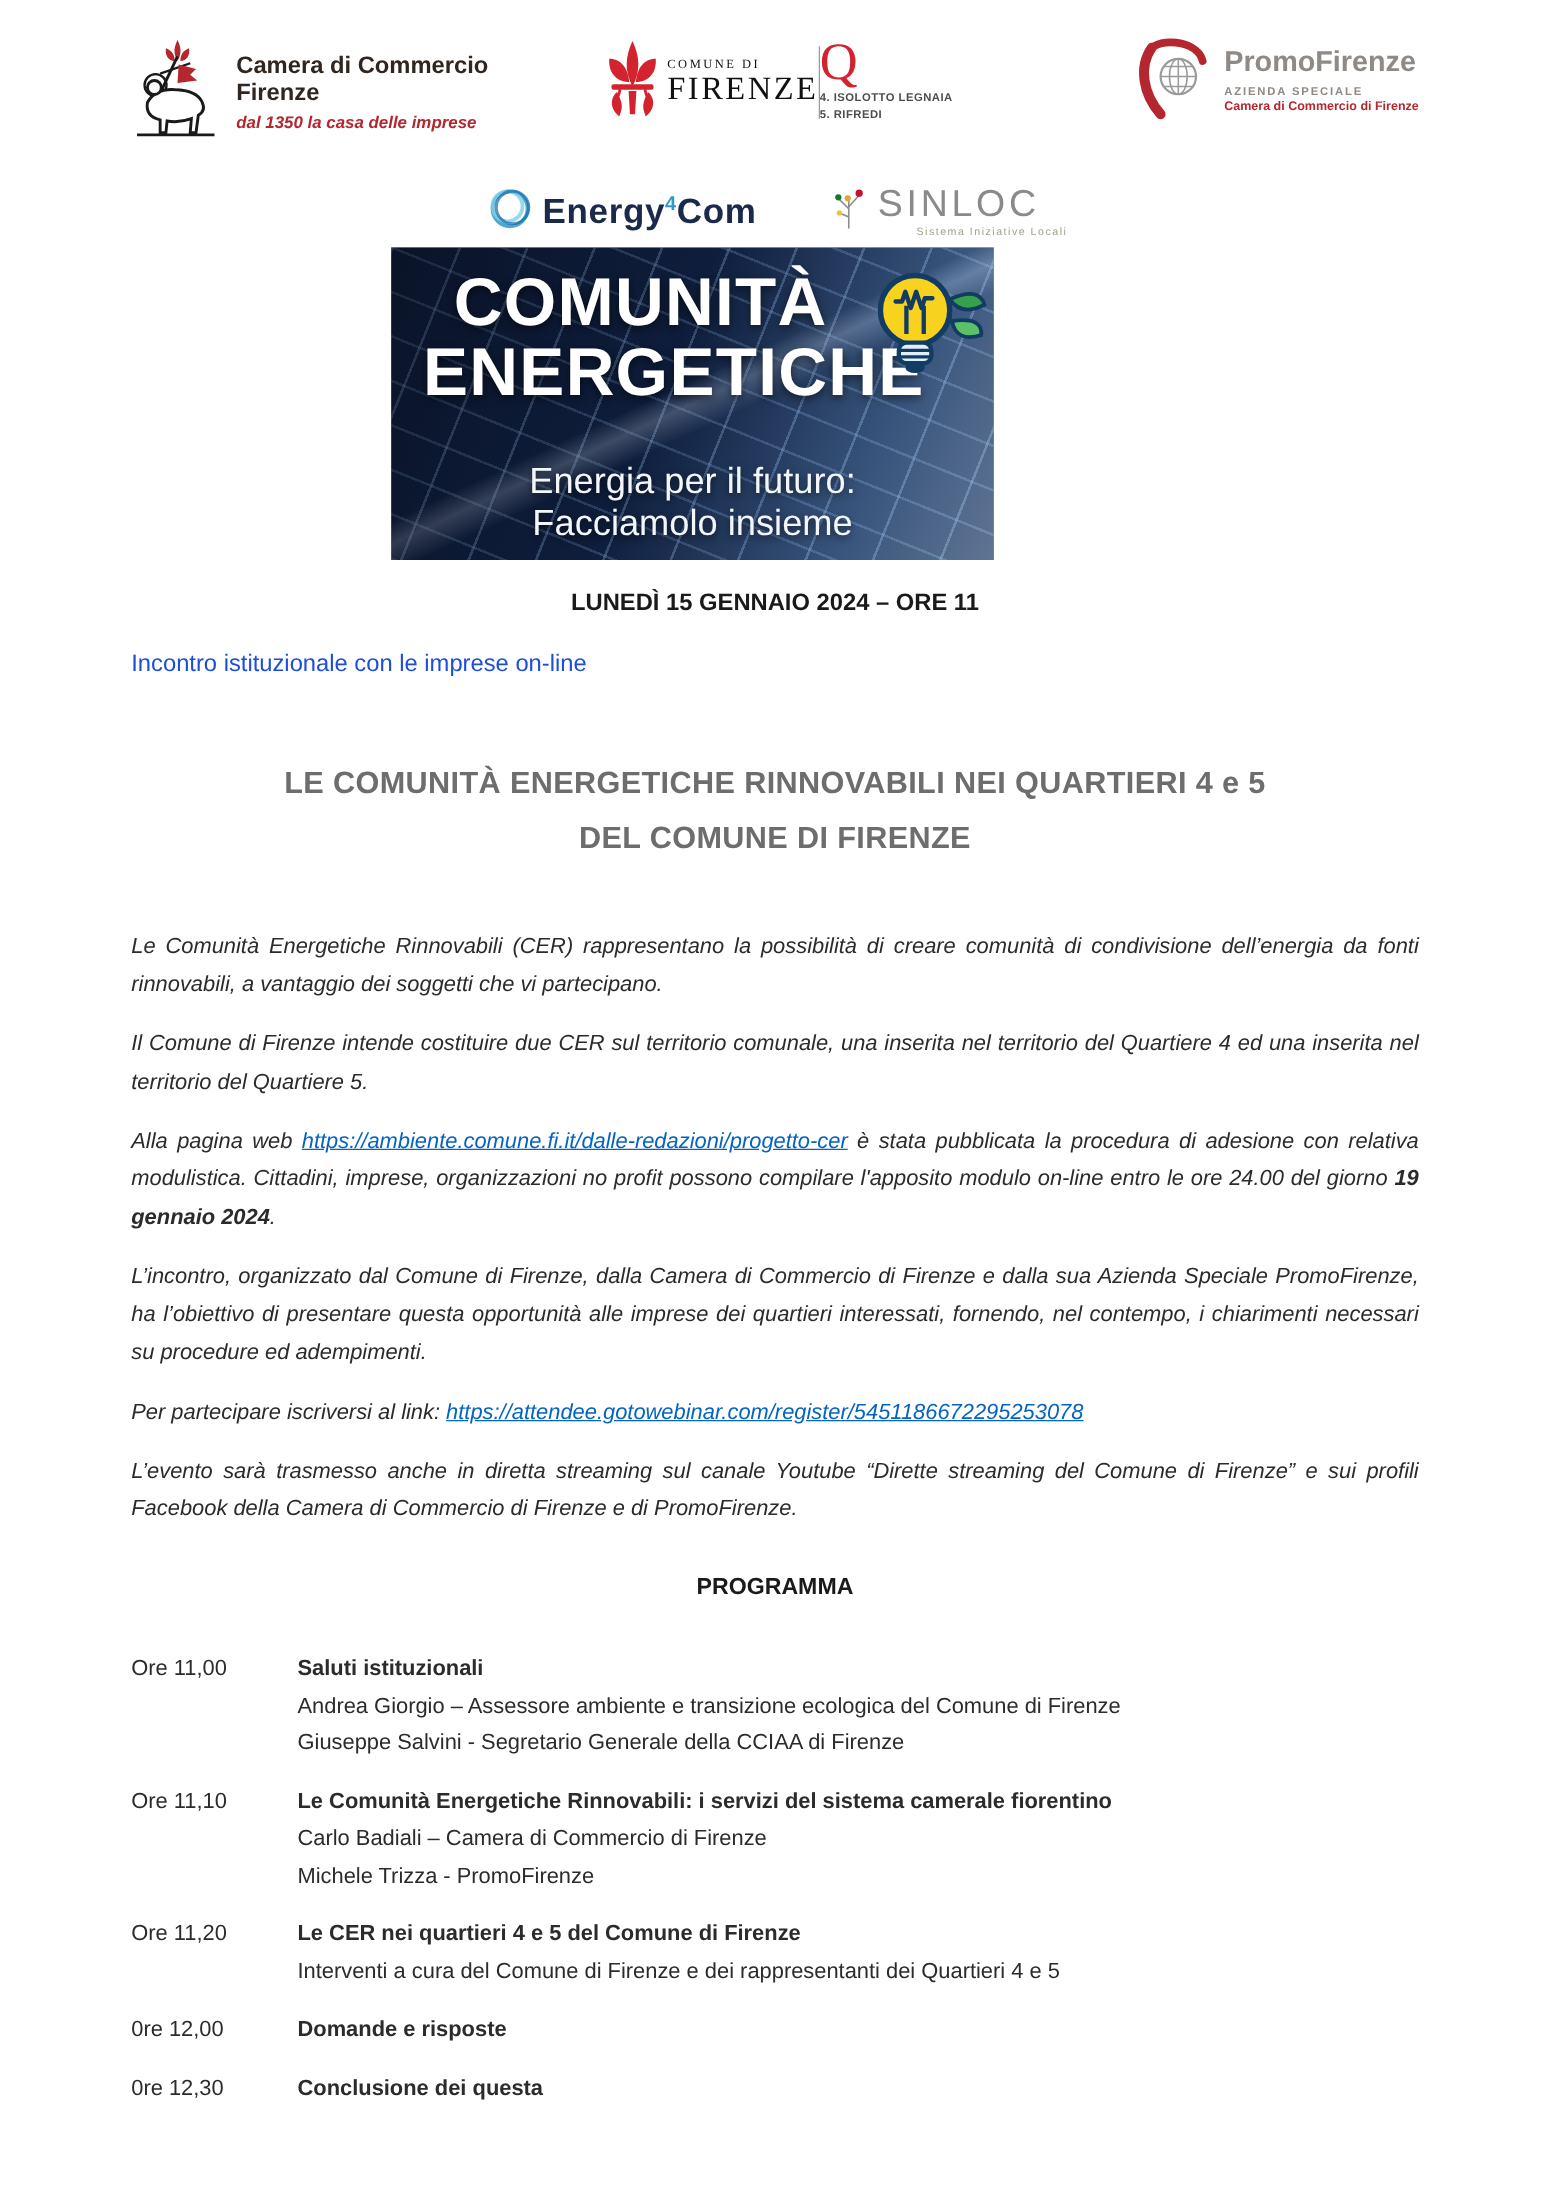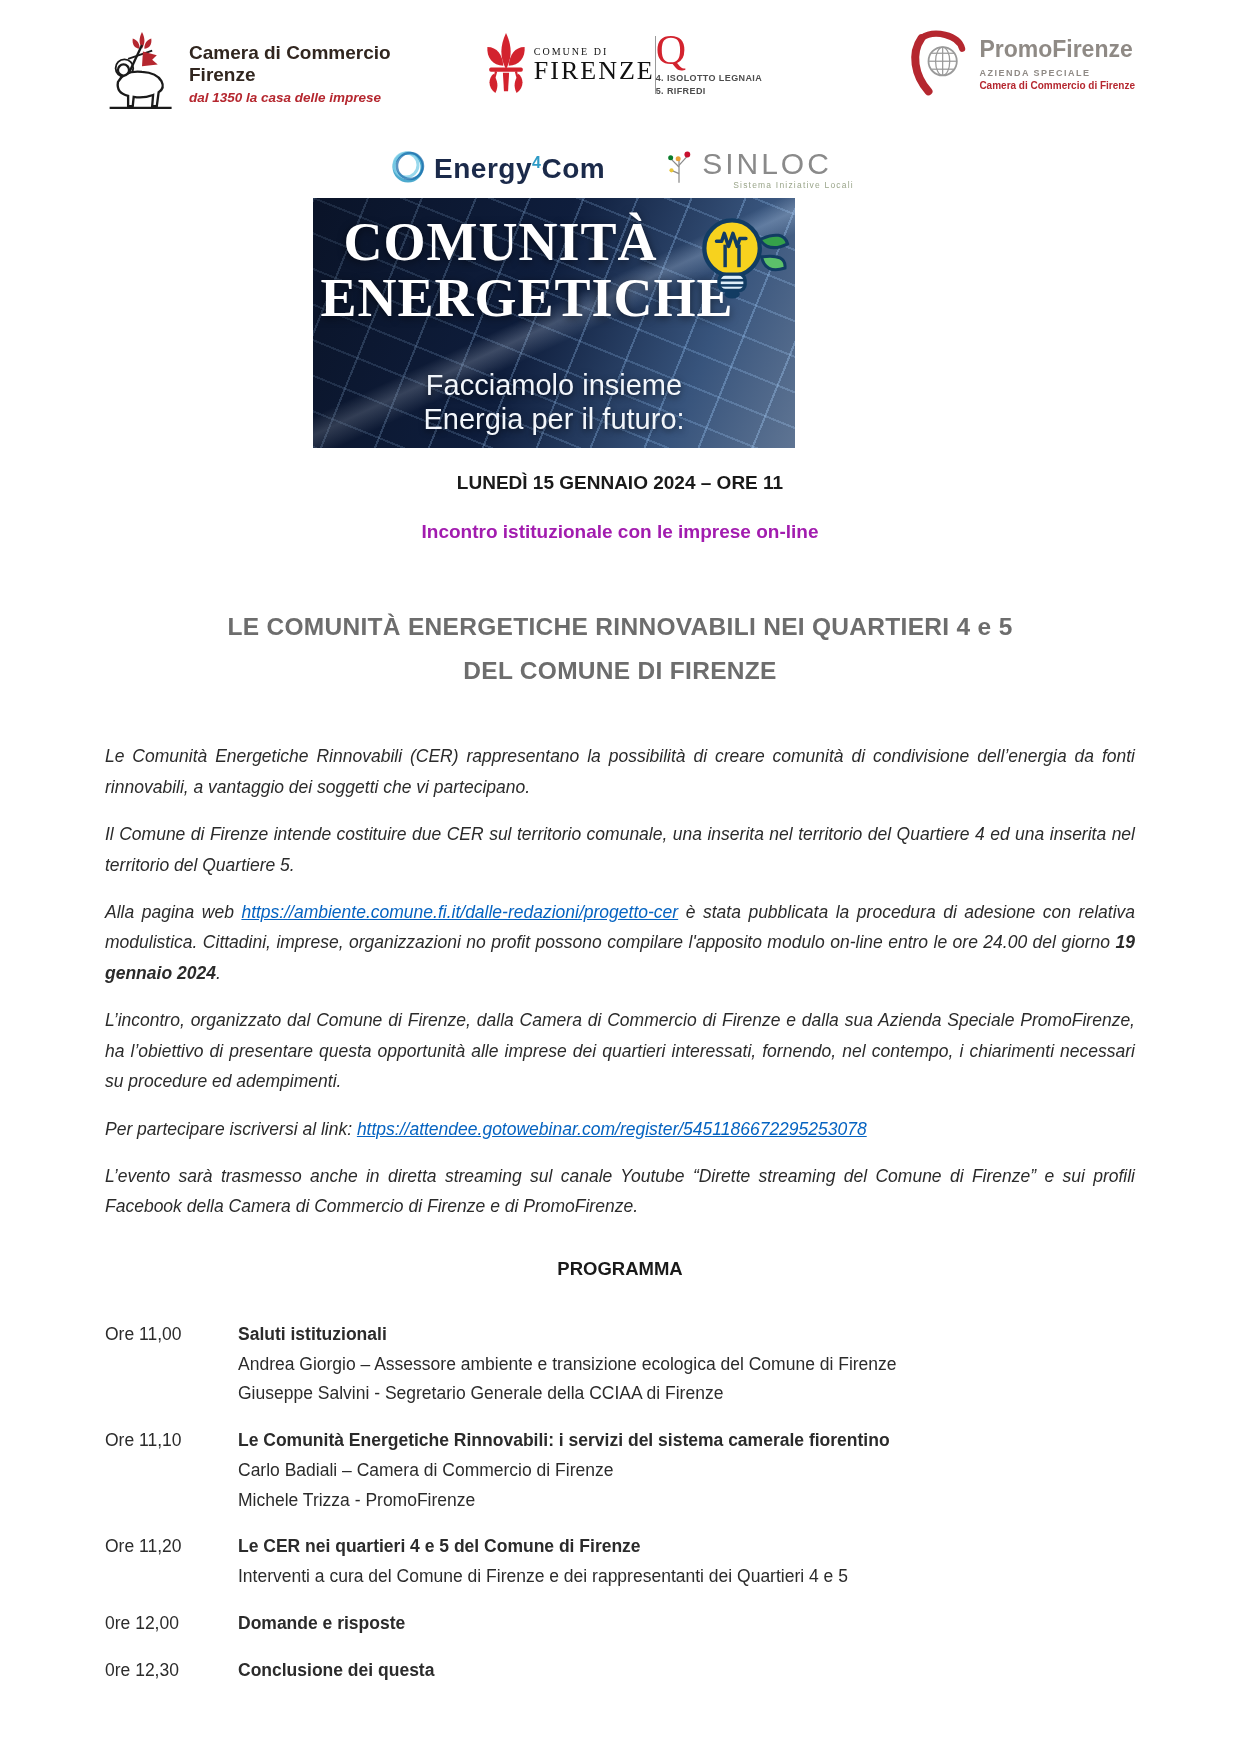--- a/index.html
+++ b/index.html
@@ -41,32 +41,32 @@
 
   
   .banner { position:relative; width:482px; height:250px; margin:4px 0 0 208px;
             background-color:#101f3e;
             background-image:
               linear-gradient(112deg, rgba(5,10,22,0.55) 0%, rgba(10,25,55,0.25) 45%, rgba(120,170,225,0.38) 78%, rgba(190,220,250,0.45) 100%),
               linear-gradient(155deg, rgba(255,255,255,0) 46%, rgba(230,240,255,0.30) 50%, rgba(255,255,255,0) 55%),
               repeating-linear-gradient(112deg, rgba(150,190,235,0.38) 0 2px, rgba(0,0,0,0) 2px 50px),
               repeating-linear-gradient(22deg, rgba(150,190,235,0.28) 0 2px, rgba(0,0,0,0) 2px 33px);
             overflow:hidden; }
-  .banner-title { position:absolute; top:16px; left:0; width:375px; text-align:center;
+  .banner-title { position:absolute; top:16px; left:12px; width:375px; text-align:center;
                   color:#fff; font-weight:800; font-size:54px; line-height:1.04; letter-spacing:1px;
-                  text-shadow:0 2px 8px rgba(0,0,0,0.55);font-family:Liberation Serif, serif; }
+                  text-shadow:0 2px 8px rgba(0,0,0,0.55); }
   .banner-title .line2 { width:428px; display:block; }
   .banner-sub { position:absolute; bottom:12px; left:0; width:482px; text-align:center;
                 color:#f2f6fb; font-size:29px; line-height:1.15; font-weight:400;
                 text-shadow:0 2px 6px rgba(0,0,0,0.6); }
   .bulb { position:absolute; top:12px; right:4px; }
 
   
   .date-line { margin-top:24px; text-align:center; font-size:19px; font-weight:bold; color:#1a1a1a; }
-  .mode-line { margin-top:27px; text-align:center; font-size:19px; font-weight:bold; color:#a21caf; }
+  .mode-line { margin-top:27px; text-align:left; font-size:19px; font-weight:normal; color:#1d4ed8; }
   .main-title { margin-top:62px; text-align:center; font-size:24.5px; font-weight:bold;
                 color:#6d6d6d; line-height:1.8; letter-spacing:0.3px; }
 
   
   .body-copy { margin-top:48px;font-style:italic; }
   .body-copy p { font-size:17.5px; line-height:1.74; text-align:justify; color:#2b2b2b; margin-bottom:17px; }
   .body-copy p.nojust { text-align:left; }
   a.doclink { color:#0563c1; text-decoration:underline; }
   .bold { font-weight:bold; }
 
@@ -207,22 +207,22 @@
         <path d="M34 32 h6 l3 -9 5 15 5 -15 5 15 3 -9 h7" fill="none" stroke="#123c63" stroke-width="4" stroke-linejoin="round" stroke-linecap="round"></path>
         <line x1="44" y1="36" x2="44" y2="62" stroke="#123c63" stroke-width="4"></line>
         <line x1="60" y1="36" x2="60" y2="62" stroke="#123c63" stroke-width="4"></line>
         <rect x="37" y="70" width="30" height="19" rx="7" fill="#dfeffa" stroke="#123c63" stroke-width="4"></rect>
         <line x1="38" y1="77" x2="66" y2="77" stroke="#123c63" stroke-width="3"></line>
         <line x1="38" y1="83" x2="66" y2="83" stroke="#123c63" stroke-width="3"></line>
         <ellipse cx="52" cy="93" rx="9" ry="5" fill="#123c63"></ellipse>
       </svg>
     </span>
     <div class="banner-sub">
+      <div>Energia per il futuro:</div>
       <div>Facciamolo insieme</div>
-      <div>Energia per il futuro:</div>
     </div>
   </div>
 
   <div class="date-line">LUNEDÌ 15 GENNAIO 2024 – ORE 11</div>
   <div class="mode-line">Incontro istituzionale con le imprese on-line</div>
   <div class="main-title">
     <span>LE COMUNITÀ ENERGETICHE RINNOVABILI NEI QUARTIERI 4 e 5</span><br>
     <span>DEL COMUNE DI FIRENZE</span>
   </div>
 

